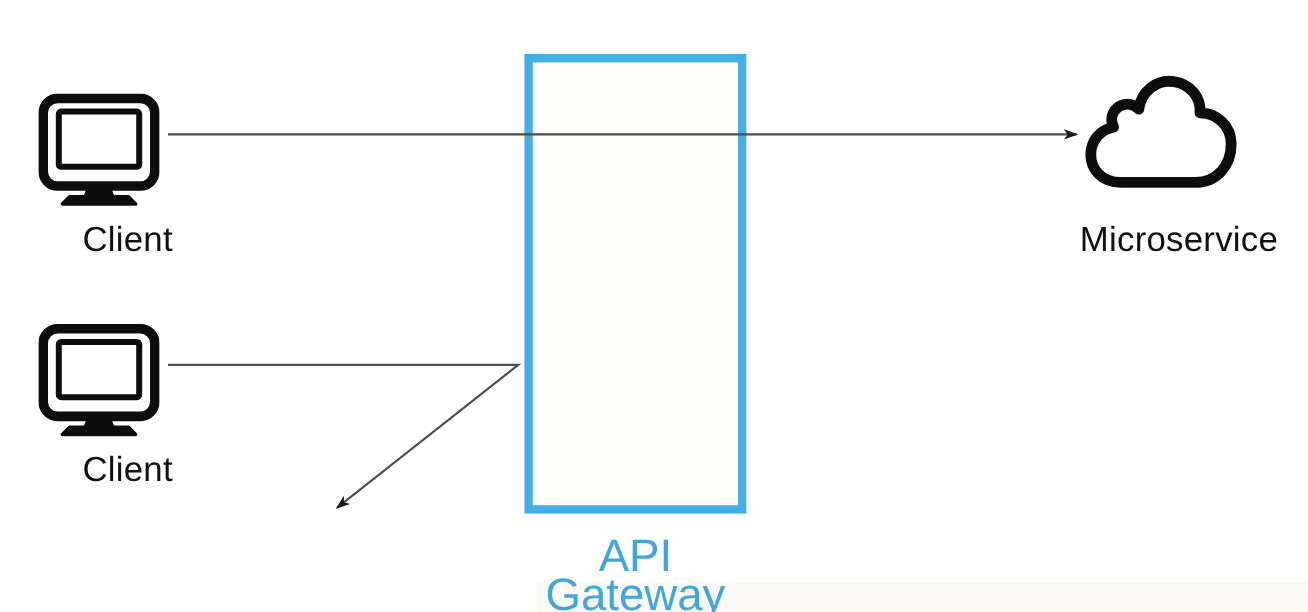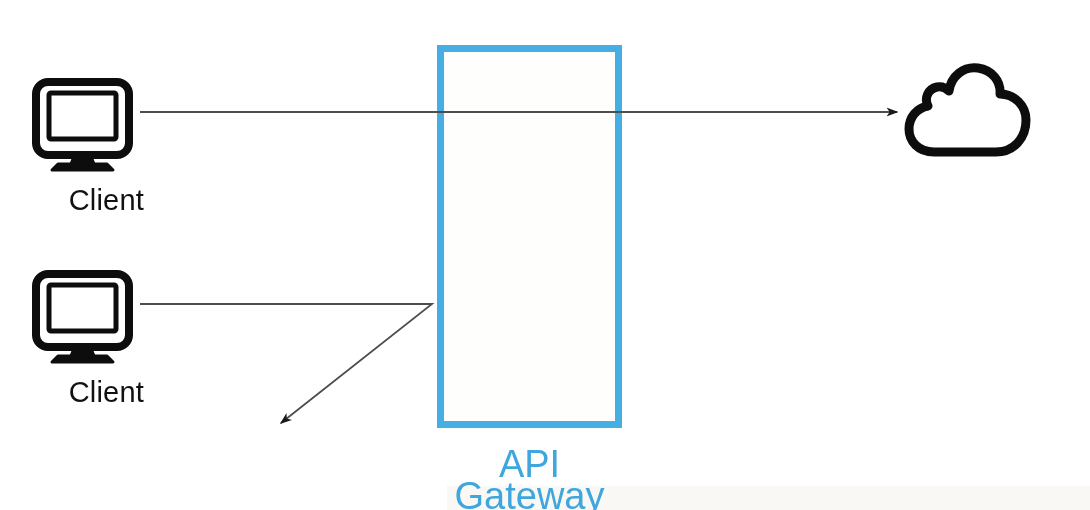--- a/index.html
+++ b/index.html
@@ -101,20 +101,21 @@
                C 5 55, 13 46, 24 44
                C 20 36, 24 27, 33 25
                C 38 24, 42 26, 45 29
                C 47 14, 60 4, 74 6
                C 88 8, 97 19, 96 32
                C 110 32, 122 43, 122 58
                C 122 76, 110 90, 92 90
                Z" fill="#ffffff" stroke="#0d0d0d" stroke-width="9" stroke-linejoin="round"></path>
     </svg>
   </div>
+  <div class="node-label" style="left:875px; top:184px; width:190px;">Microservice</div>
 
   <svg class="edges-layer">
     <defs>
       <marker id="arrowhead" viewBox="0 0 12 10" refX="10.5" refY="5" markerWidth="12" markerHeight="10" orient="auto" markerUnits="userSpaceOnUse">
         <path d="M0,0.6 L12,5 L0,9.4 L3.2,5 Z" fill="#1a1a1a"></path>
       </marker>
     </defs>
     <path d="M140,112 H897" fill="none" stroke="#4d4d4d" stroke-width="2" marker-end="url(#arrowhead)"></path>
     <path d="M140,304 H432 L281,423" fill="none" stroke="#4d4d4d" stroke-width="1.8" marker-end="url(#arrowhead)"></path>
   </svg>

